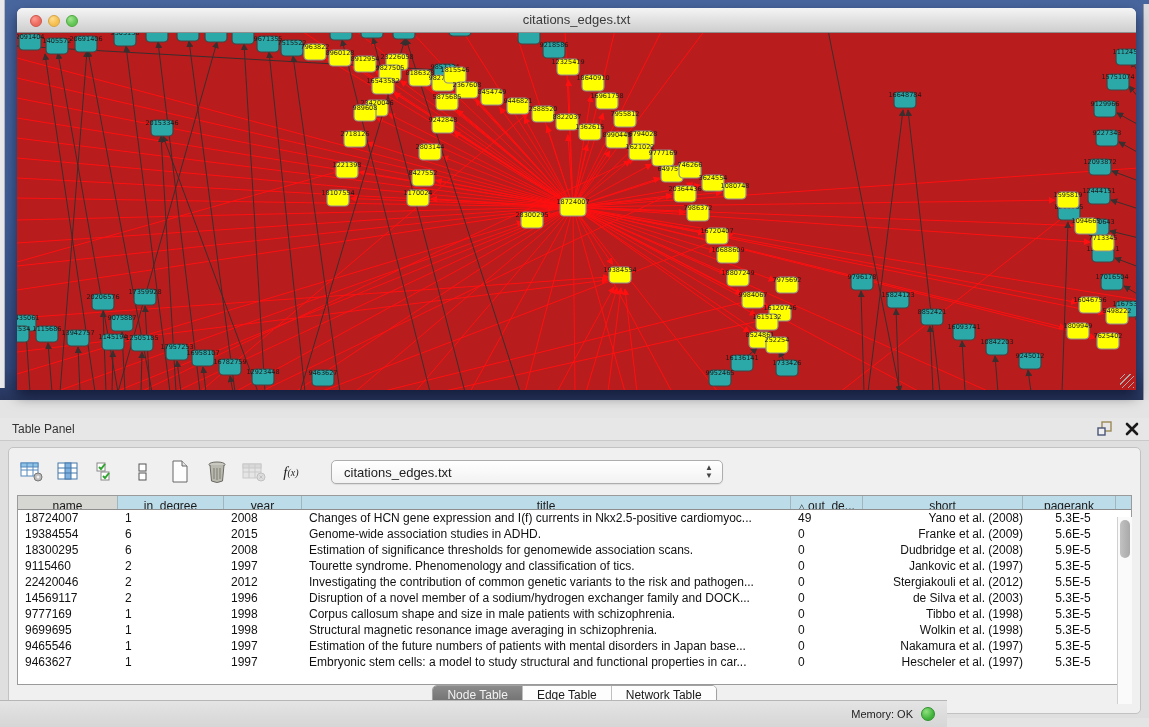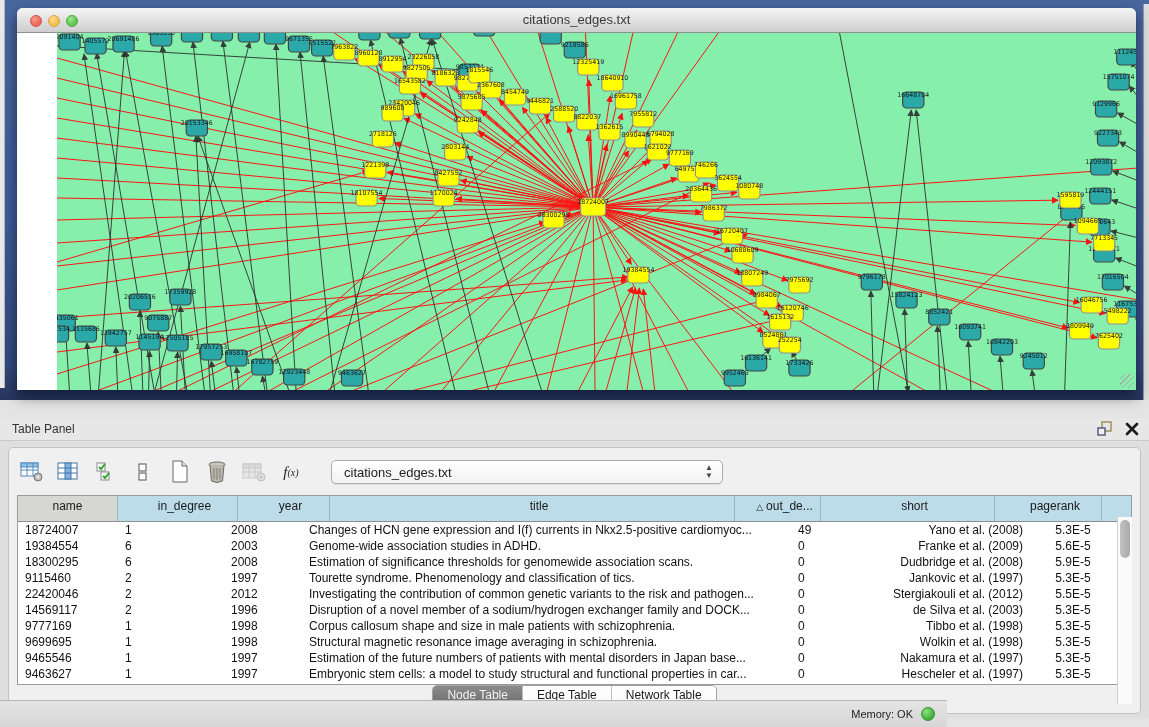--- a/index.html
+++ b/index.html
@@ -16,21 +16,21 @@
   .net-window { position:absolute; left:17px; top:8px; width:1119px; height:382px;
     border-radius:6px 6px 0 0; box-shadow:0 6px 14px rgba(0,0,20,.55); background:#fff; }
   .titlebar { position:absolute; left:0; top:0; right:0; height:25px;
     background:linear-gradient(180deg,#F5F5F5 0%,#E3E3E3 45%,#CECECE 100%);
     border-bottom:1px solid #8F8F8F; border-radius:6px 6px 0 0; }
   .traffic { position:absolute; top:6.5px; width:12px; height:12px; border-radius:50%; }
   .tl-close { left:13px;  background:radial-gradient(circle at 35% 30%,#FF9A90,#EC6A5E 60%); border:1px solid #CE5347; }
   .tl-min   { left:31px;  background:radial-gradient(circle at 35% 30%,#FFDC8C,#F5BF4F 60%); border:1px solid #D6A243; }
   .tl-zoom  { left:49px;  background:radial-gradient(circle at 35% 30%,#A0E68F,#61C555 60%); border:1px solid #4DA73C; }
   .win-title { position:absolute; left:0; right:0; top:4px; text-align:center; font-size:13px; color:#3A3A3A; }
-  .canvas { position:absolute; left:0; top:25px; right:0; bottom:0; background:#86efac; overflow:hidden;margin-left:40px; }
+  .canvas { position:absolute; left:0; top:25px; right:0; bottom:0; background:#b91c1c; overflow:hidden; }
   .canvas svg { display:block; width:100%; height:100%; }
   .grip { position:absolute; right:2px; bottom:2px; width:14px; height:14px;
     background:repeating-linear-gradient(135deg,transparent 0 3px,#AAA 3px 4px); }
 
   
   .e-red   { stroke:#FF1010; stroke-width:1; fill:none; }
   .e-black { stroke:#303030; stroke-width:1; fill:none; opacity:.92; }
   .n-label { font:6.5px "DejaVu Sans", sans-serif; fill:#1A1A1A; text-anchor:middle; }
 
   
@@ -46,21 +46,21 @@
   .tool { width:26px; height:26px; display:flex; align-items:center; justify-content:center; cursor:default; }
   .combo { margin-left:16px; width:392px; height:24px; border:1px solid #ADADAD; border-radius:5px;
     background:linear-gradient(180deg,#FFFFFF,#F2F2F2); display:flex; align-items:center; position:relative;
     box-shadow:0 1px 1px rgba(0,0,0,.08); }
   .combo-text { font-size:13px; color:#222; padding-left:12px; }
   .combo-steppers { position:absolute; right:9px; top:3px; display:flex; flex-direction:column; line-height:8px; font-size:8px; color:#444; }
 
   
   .dtable { position:absolute; left:8px; right:8px; top:47px; height:190px; background:#fff;
     border:1px solid #9A9A9A; overflow:hidden; }
-  .thead { display:flex; height:26px; background:#BCDCE9; border-bottom:1px solid #8E8E8E;gap:14px; }
+  .thead { display:flex; height:14px; background:#BCDCE9; border-bottom:1px solid #8E8E8E; }
   .th { font-size:12px; color:#1A1A1A; text-align:center; line-height:20px; border-right:1px solid #9FB6BF;
     overflow:hidden; white-space:nowrap; }
   .th-name { background:#D6D6D2; }
   .trow { display:flex; height:16px; line-height:16px; font-size:12px; color:#111; background:#fff; }
   .td { overflow:hidden; white-space:nowrap; padding-left:7px; }
   .c0{width:100px;} .c1{width:106px;} .c2{width:78px;} .c3{flex:1;} .c4{width:72px;} .c5{width:160px;} .c6{width:93px;text-align:center;}
   .center { text-align:right; padding-left:0; }
   .sort-tri { font-size:9px; margin-right:3px; }
   .vscroll { position:absolute; right:8px; top:69px; width:15px; height:187px; background:#FAFAFA;
     border-left:1px solid #D0D0D0; }
@@ -822,21 +822,21 @@
             <div class="td c2">2008</div>
             <div class="td c3">Changes of HCN gene expression and I(f) currents in Nkx2.5-positive cardiomyoc...</div>
             <div class="td c4">49</div>
             <div class="td c5 center">Yano et al. (2008)</div>
             <div class="td c6">5.3E-5</div>
             <div style="width: 15px;"></div>
           </div>
           <div class="trow">
             <div class="td c0">19384554</div>
             <div class="td c1">6</div>
-            <div class="td c2">2003</div>
+            <div class="td c2">2015</div>
             <div class="td c3">Genome-wide association studies in ADHD.</div>
             <div class="td c4">0</div>
             <div class="td c5 center">Franke et al. (2009)</div>
             <div class="td c6">5.6E-5</div>
             <div style="width: 15px;"></div>
           </div>
           <div class="trow">
             <div class="td c0">18300295</div>
             <div class="td c1">6</div>
             <div class="td c2">2008</div>

